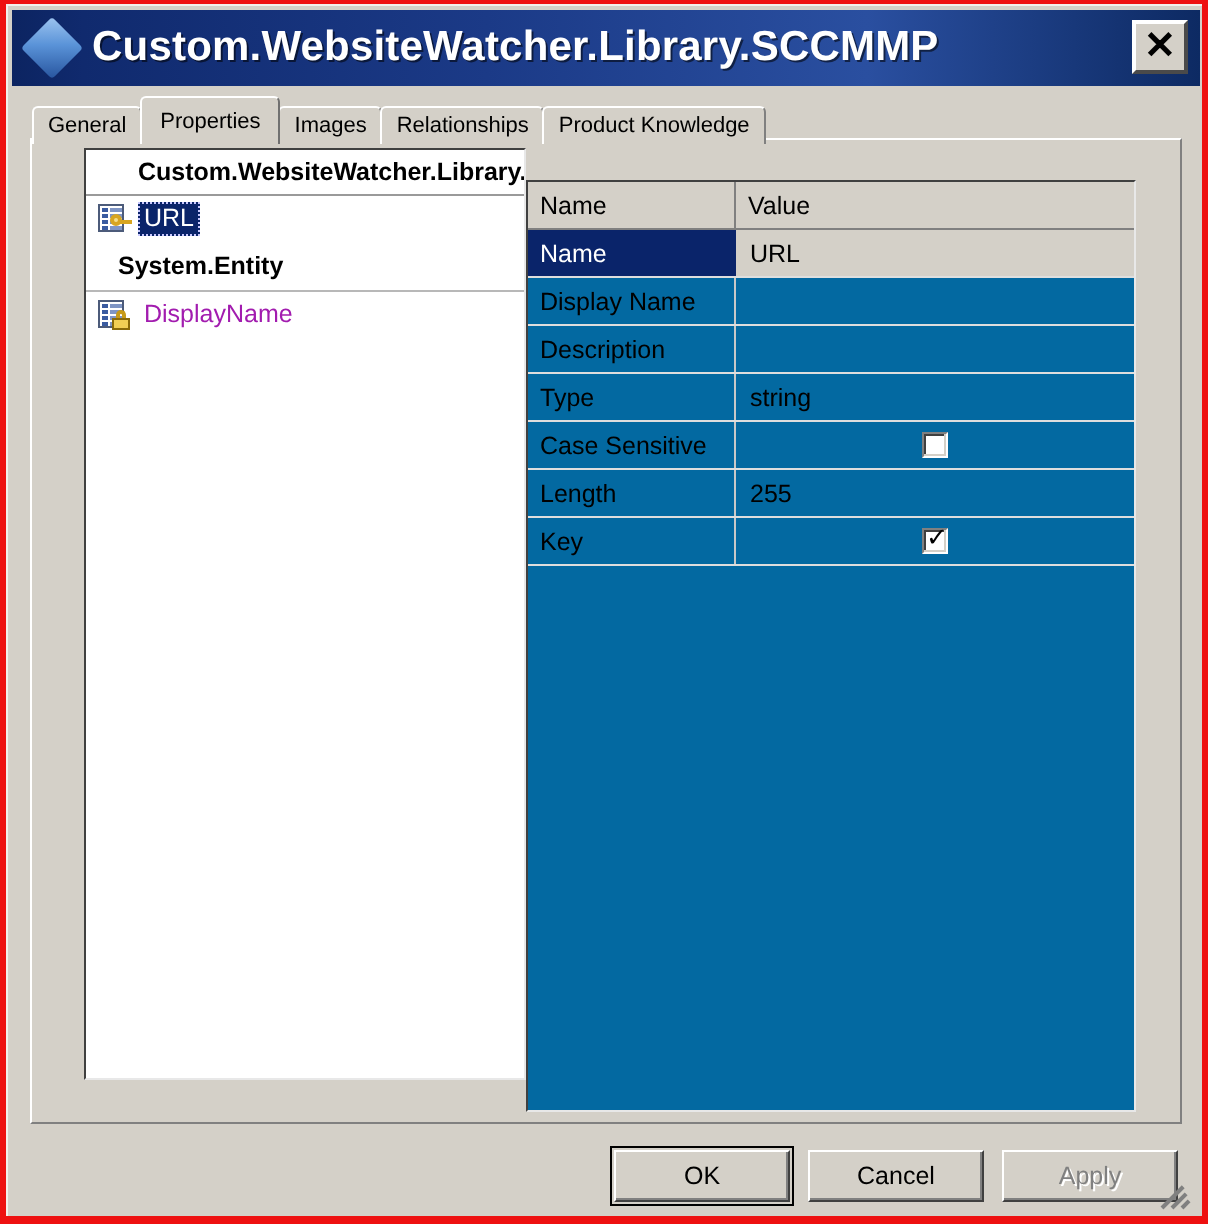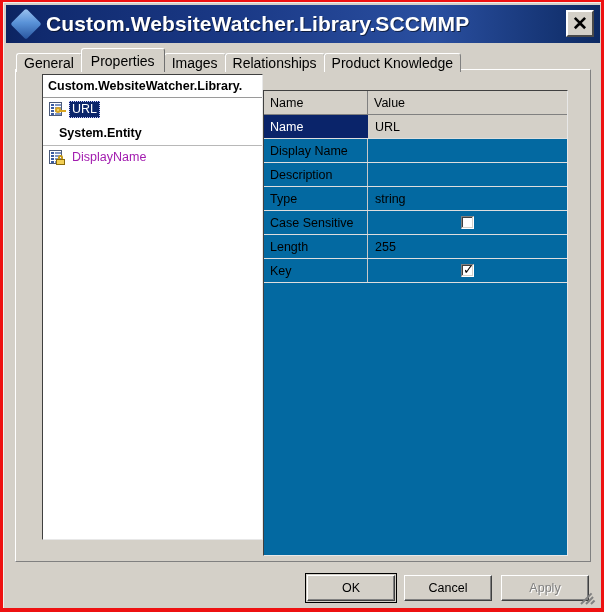--- a/index.html
+++ b/index.html
@@ -109,21 +109,21 @@
     height: 19px;
     padding: 0 7px;
     margin-right: -1px;
     background: #d4d0c8;
     border-left: 1px solid #ffffff;
     border-top: 1px solid #ffffff;
     border-right: 1px solid #808080;
     box-sizing: border-box;
     display: flex;
     align-items: center;
-    font-size: 14px;
+    font-size: 11px;
     color: #000000;
     white-space: nowrap;
     cursor: default;
     border-radius: 3px 3px 0 0;
   }
   .tab.selected {
     height: 24px;
     margin-top: -5px;
     padding: 0 9px;
     font-weight: normal;
@@ -160,21 +160,21 @@
     box-sizing: border-box;
     border-top: 1px solid #404040;
     border-left: 1px solid #404040;
     border-right: 1px solid #e8e8e8;
     border-bottom: 1px solid #e8e8e8;
     overflow: hidden;
   }
   .tree-header {
     height: 23px;
     line-height: 23px;
-    padding-left: 5px;
+    padding-left: 26px;
     font-size: 12.5px;
     font-weight: bold;
     color: #000000;
     white-space: nowrap;
     overflow: hidden;
     border-bottom: 1px solid #9a9a9a;
     box-sizing: border-box;
   }
   .tree-row {
     height: 22px;

